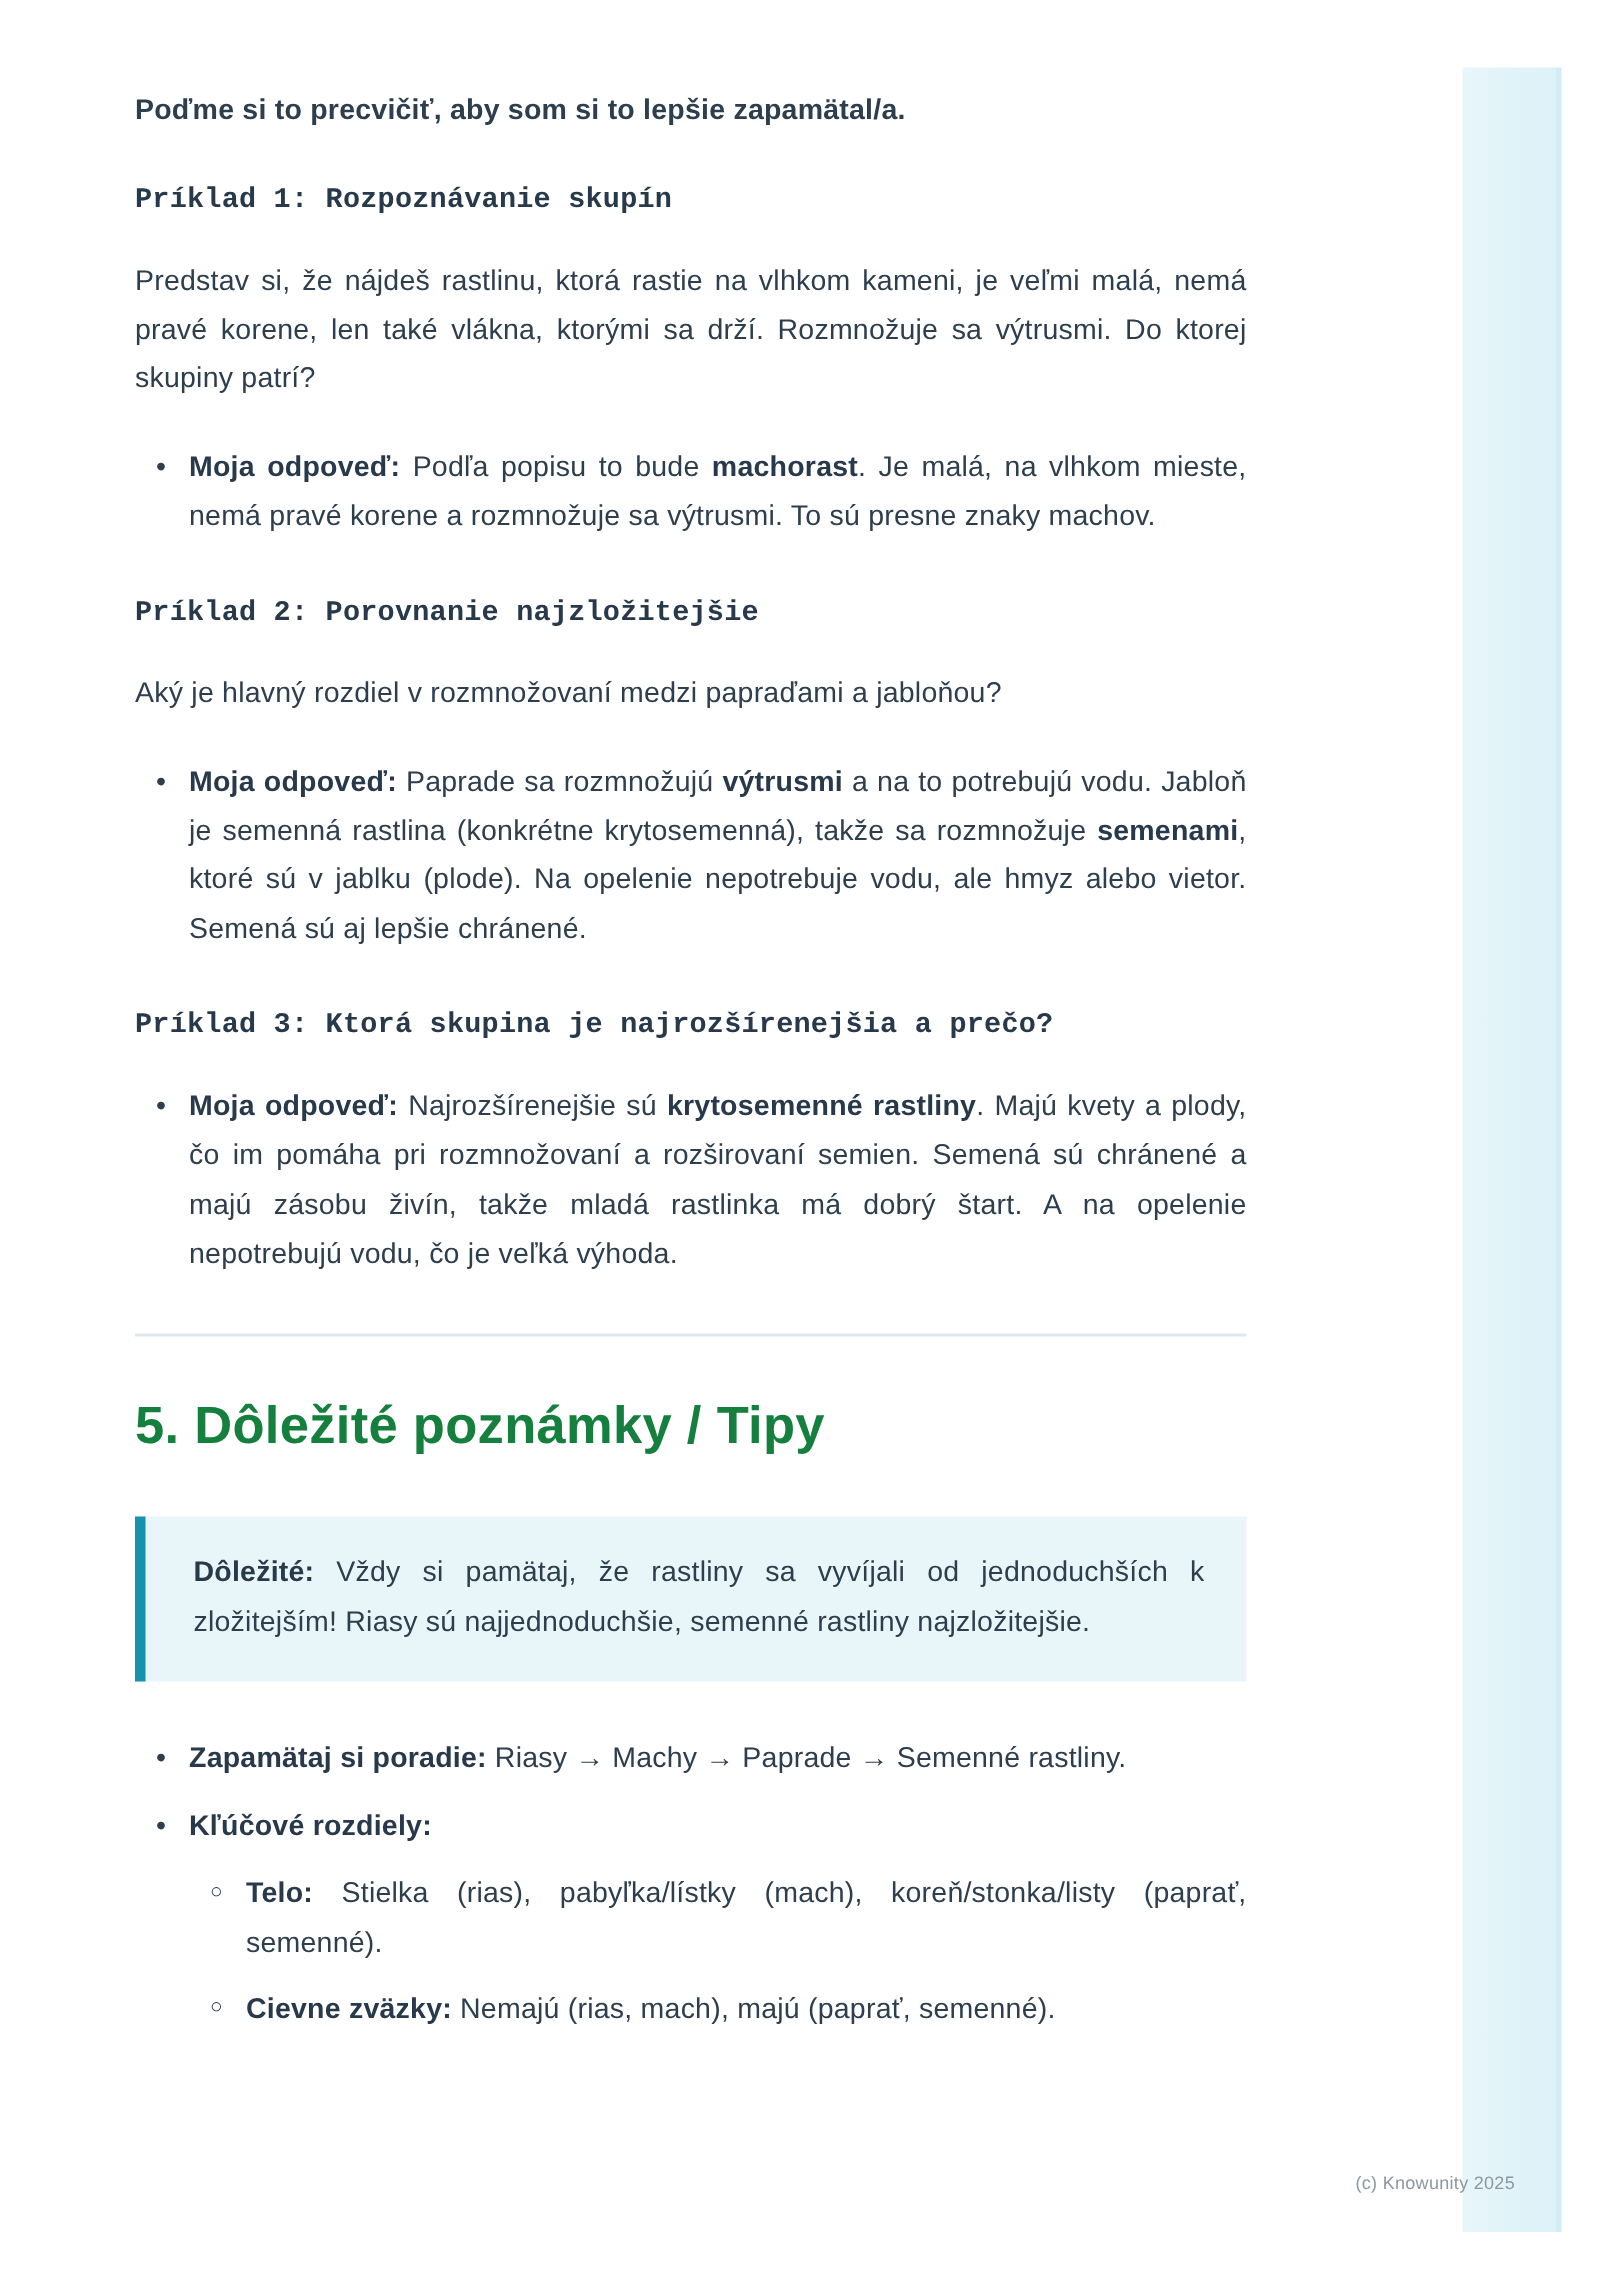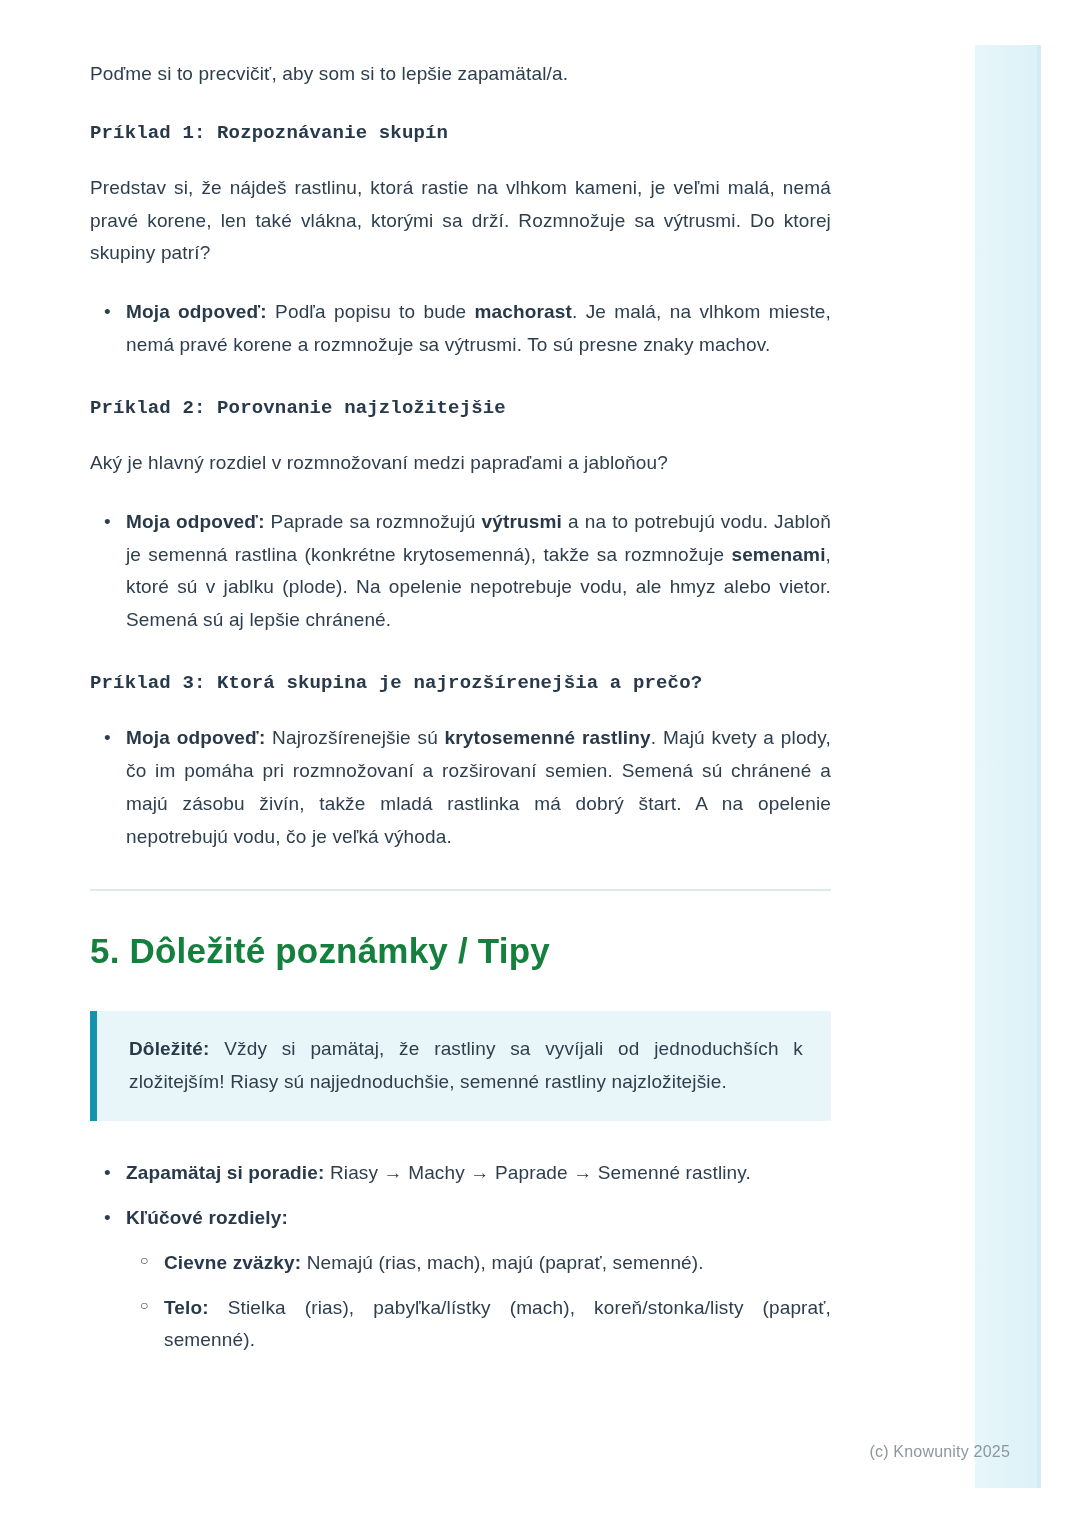--- a/index.html
+++ b/index.html
@@ -26,21 +26,21 @@
     border-right: 4px solid #d2ecf5;
     z-index: 1;
   }
   .content {
     position: absolute;
     left: 90px;
     top: 58px;
     width: 741px;
     z-index: 2;
   }
-  .intro { margin-bottom: 26px; }
+  .intro { margin-bottom: 26px; font-weight: bold; }
   h3.example-heading {
     font-size: 19px;
     font-weight: 700;
     color: #27394a;
     margin: 0 0 22px 0;
     line-height: 1.73;
     font-family: Liberation Mono, monospace;
   }
   p.para {
     text-align: justify;
@@ -99,21 +99,21 @@
     background: #e9f6f9;
     border-left: 7px solid #1593ac;
     padding: 22px 28px 22px 32px;
     margin: 16px 0 36px 0;
   }
   .callout p { text-align: justify; }
   .footer-credit {
     position: absolute;
     right: 70px;
     bottom: 62px;
-    font-size: 16px;
+    font-size: 12px;
     letter-spacing: 0.2px;
     color: #8d979f;
     z-index: 3;
   }
 </style>
 </head>
 <body>
 
 <div class="page">
 
@@ -146,22 +146,22 @@
 
     <div class="callout">
       <p><b>Dôležité:</b> Vždy si pamätaj, že rastliny sa vyvíjali od jednoduchších k zložitejším! Riasy sú najjednoduchšie, semenné rastliny najzložitejšie.</p>
     </div>
 
     <ul class="bullets">
       <li><span><b>Zapamätaj si poradie:</b> Riasy → Machy → Paprade → Semenné rastliny.</span></li>
       <li>
         <span><b>Kľúčové rozdiely:</b></span>
         <ul class="sub-bullets">
+          <li><span><b>Telo:</b> Stielka (rias), pabyľka/lístky (mach), koreň/stonka/listy (paprať, semenné).</span></li>
           <li><span><b>Cievne zväzky:</b> Nemajú (rias, mach), majú (paprať, semenné).</span></li>
-          <li><span><b>Telo:</b> Stielka (rias), pabyľka/lístky (mach), koreň/stonka/listy (paprať, semenné).</span></li>
         </ul>
       </li>
     </ul>
 
   </div>
 
   <div class="footer-credit">(c) Knowunity 2025</div>
 
 </div>
 

